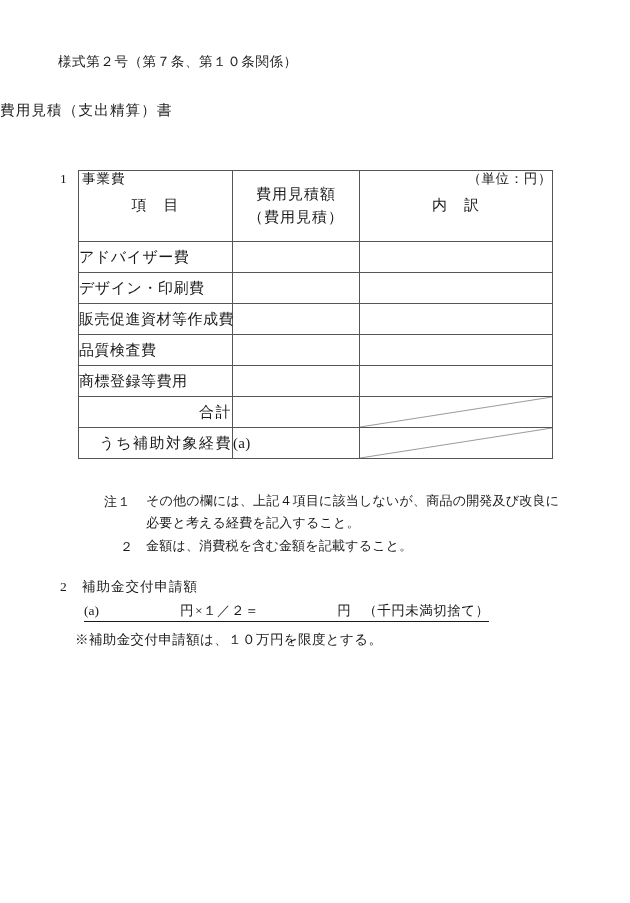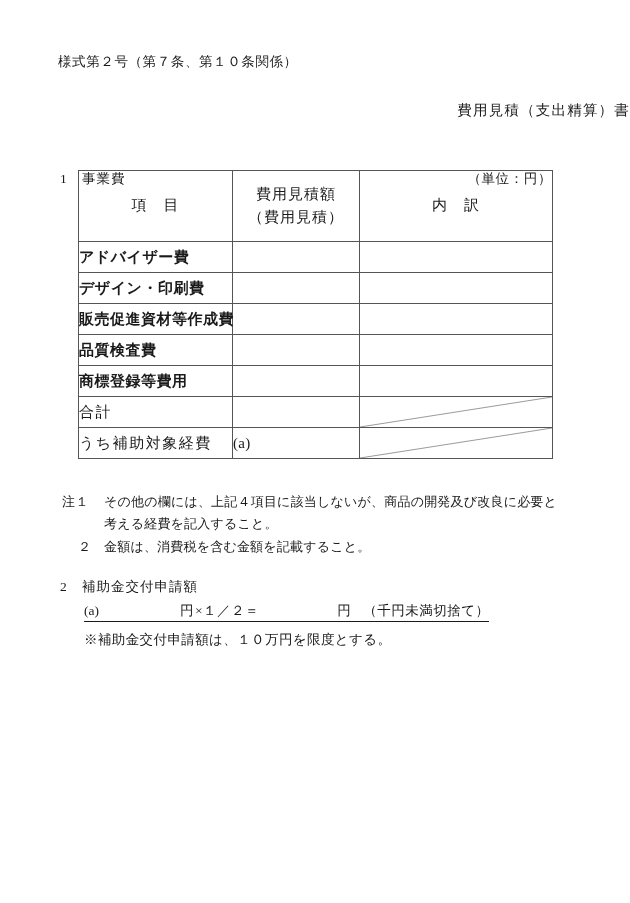--- a/index.html
+++ b/index.html
@@ -33,21 +33,21 @@
     letter-spacing: 0.6px;
     white-space: nowrap;
   }
 
   
   .doc-title {
     position: absolute;
     left: 0;
     top: 101px;
     width: 630px;
-    text-align: right;
+    text-align: left;
     font-size: 14.5px;
     letter-spacing: 1.2px;
   }
 
   
   .sec1-row {
     position: absolute;
     left: 60px;
     top: 146px;
     width: 492px;
@@ -90,32 +90,31 @@
     line-height: 1.55;
     letter-spacing: 1px;
   }
   .head-cell .l2 { display: block; }
 
   .item-cell {
     height: 30px;
     padding-left: 9px;
     letter-spacing: 0.5px;
     white-space: nowrap;
-    font-weight: bold;
   }
   .blank-cell { height: 30px; }
 
   .row-total td,
   .row-subsidy td {
     border-top: 1px solid #555;
   }
   .total-label,
   .subsidy-label {
     height: 30px;
-    text-align: left;
+    text-align: right;
     letter-spacing: 1.5px;
     white-space: nowrap;
   }
   .amount-mark {
     height: 30px;
     padding-left: 8px;
     font-family: "Liberation Serif", serif;
     letter-spacing: 0.3px;
   }
 
@@ -145,30 +144,32 @@
   }
   .note {
     display: flex;
     align-items: flex-start;
   }
   .note-marker {
     flex: 0 0 auto;
     width: 42px;
     white-space: nowrap;
     letter-spacing: 0.5px;
+    margin-left: 42px;
   }
   .note-marker.indent {
     width: 42px;
     padding-left: 16px;
     box-sizing: border-box;
   }
   .note-text {
     flex: 1 1 auto;
     letter-spacing: 0.2px;
     text-indent: 0;
+    font-family: Liberation Mono, monospace;
   }
 
   
   .sec2-head {
     position: absolute;
     left: 60px;
     top: 578px;
     font-size: 13.5px;
     display: flex;
     align-items: baseline;
@@ -192,21 +193,21 @@
   }
   .calc-a      { display: inline-block; width: 96px; }
   .calc-yen1   { letter-spacing: 0.5px; }
   .calc-op     { letter-spacing: 0.5px; padding-left: 1px; }
   .calc-blank2 { display: inline-block; width: 78px; }
   .calc-yen2   { letter-spacing: 0.5px; }
   .calc-tail   { letter-spacing: 0.5px; padding-left: 12px; }
 
   .limit-note {
     position: absolute;
-    left: 84px;
+    left: 75px;
     top: 631px;
     font-size: 13.5px;
     letter-spacing: 0.4px;
     white-space: nowrap;
   }
 </style>
 </head>
 <body>
 
 <div class="page">

